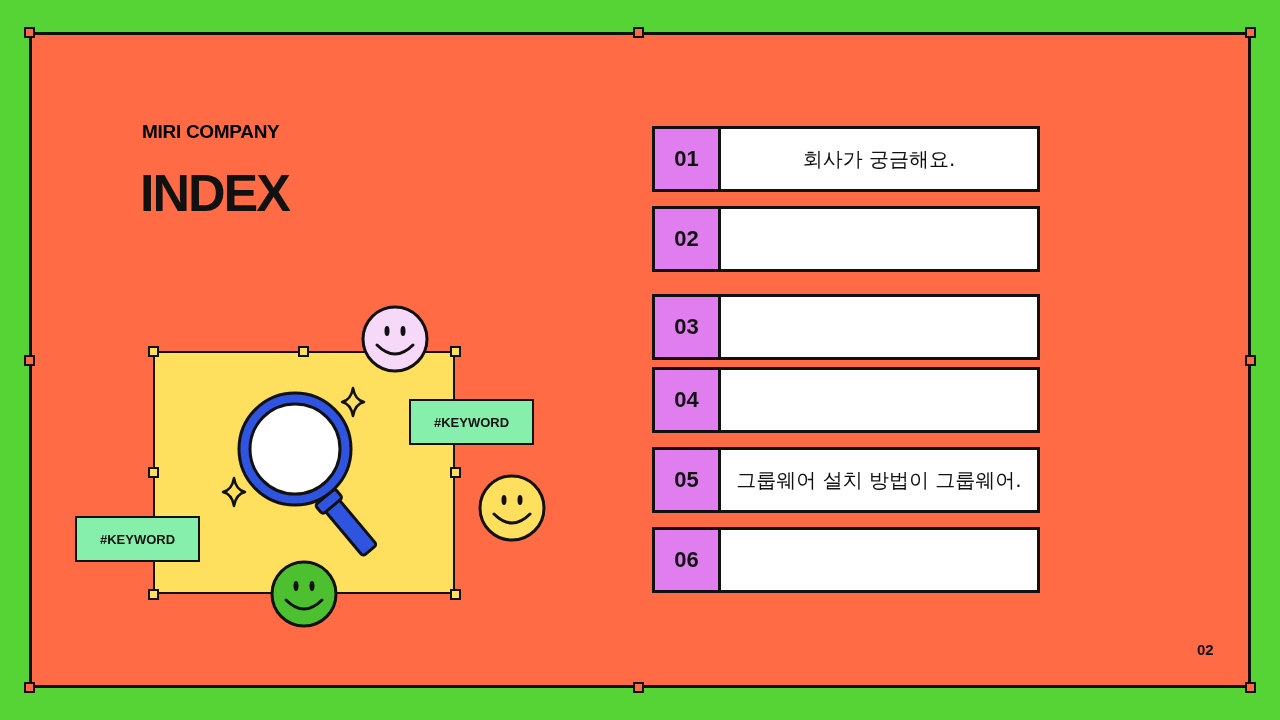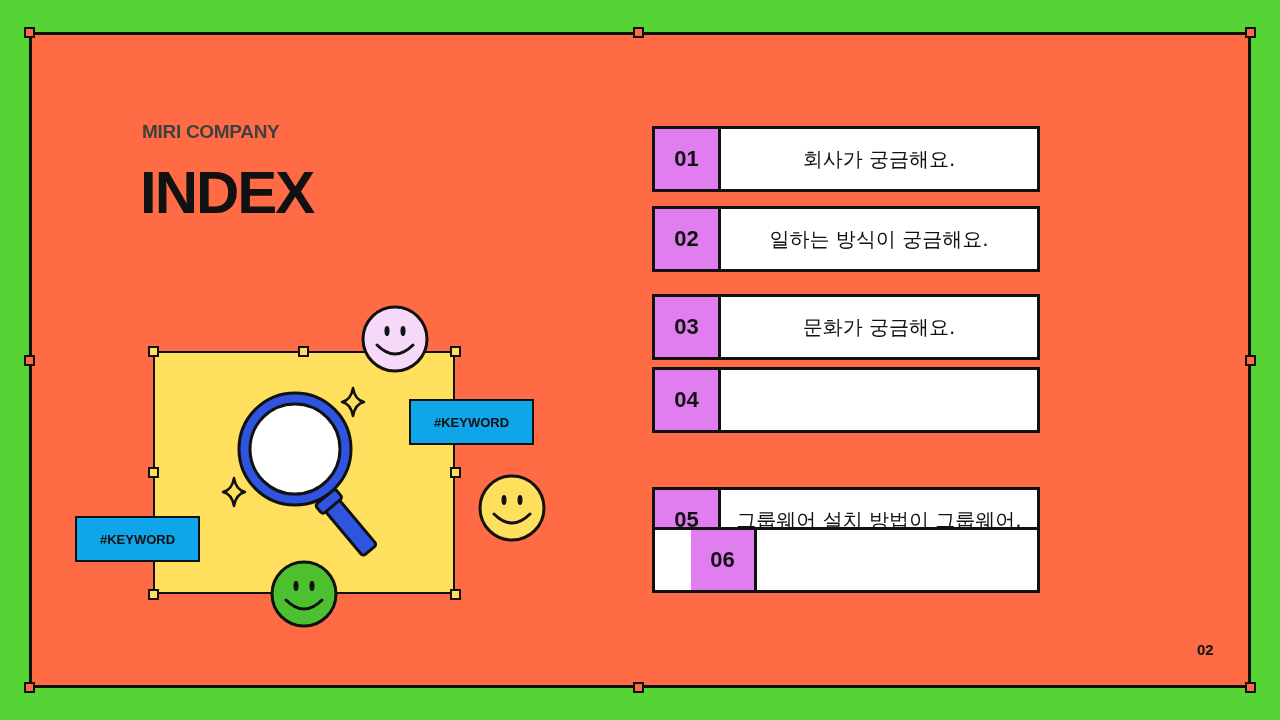--- a/index.html
+++ b/index.html
@@ -1,30 +1,30 @@
 <!DOCTYPE html>
 <html><head>
 <meta charset="utf-8">
 <style>
   html, body { margin:0; padding:0; }
   body { width:1280px; height:720px; background:#56d435; position:relative; overflow:hidden; font-family:"DejaVu Sans", sans-serif; }
   .slide { position:absolute; left:29px; top:32px; width:1222px; height:656px; background:#ff6b45; border:3px solid #111; box-sizing:border-box; }
   .handle { position:absolute; width:11px; height:11px; background:#ff6b45; border:2.5px solid #111; box-sizing:border-box; }
-  .brand { position:absolute; left:142px; top:121px; font-family:"Liberation Sans", sans-serif; font-weight:700; font-size:19px; color:#404040; letter-spacing:-0.3px; }
-  .title { position:absolute; left:140px; top:150px; font-family:"Liberation Sans", sans-serif; font-weight:700; font-size:60px; color:#111; letter-spacing:-2px; line-height:86px; }
+  .brand { position:absolute; left:142px; top:121px; font-family:"Liberation Sans", sans-serif; font-weight:700; font-size:19px; color:#000000; letter-spacing:-0.3px; }
+  .title { position:absolute; left:140px; top:150px; font-family:"Liberation Sans", sans-serif; font-weight:700; font-size:52px; color:#111; letter-spacing:-2px; line-height:86px; }
   .page-num { position:absolute; left:1197px; top:641px; font-family:"Liberation Sans", sans-serif; font-weight:700; font-size:15px; color:#111; }
 
   .toc { position:absolute; left:652px; top:126px; width:490px; }
   .toc-row { position:absolute; left:0; width:388px; height:66px; display:flex; border:3px solid #111; box-sizing:border-box; background:#fff; }
   .toc-num { width:66px; height:100%; background:#e07ef0; border-right:3px solid #111; box-sizing:border-box; display:flex; align-items:center; justify-content:center; font-family:"Liberation Sans", sans-serif; font-weight:700; font-size:22px; color:#111; }
   .toc-label { flex:1; display:flex; align-items:center; justify-content:center; font-size:20px; color:#111; }
 
   .yellow-box { position:absolute; left:153px; top:351px; width:302px; height:243px; background:#ffdf5e; border:2.5px solid #111; box-sizing:border-box; }
   .yhandle { position:absolute; width:11px; height:11px; background:#ffdf5e; border:2px solid #111; box-sizing:border-box; }
-  .kw { position:absolute; background:#0ea5e9; border:2.5px solid #111; box-sizing:border-box; display:flex; align-items:center; justify-content:center; font-family:"Liberation Sans", sans-serif; font-weight:700; font-size:13px; color:#111; }
+  .kw { position:absolute; background:#86efac; border:2.5px solid #111; box-sizing:border-box; display:flex; align-items:center; justify-content:center; font-family:"Liberation Sans", sans-serif; font-weight:700; font-size:13px; color:#111; }
   svg { position:absolute; overflow:visible; }
 </style>
 </head>
 <body>
 
 <div class="slide"></div>
 
 <div class="handle" style="left:24px;top:27px;"></div>
 <div class="handle" style="left:633px;top:27px;"></div>
 <div class="handle" style="left:1245px;top:27px;"></div>
@@ -37,34 +37,32 @@
 <div class="brand">MIRI COMPANY</div>
 <div class="title">INDEX</div>
 
 <div class="toc">
   <div class="toc-row" style="top:0px;">
     <div class="toc-num">01</div>
     <div class="toc-label">회사가 궁금해요.</div>
   </div>
   <div class="toc-row" style="top:80px;">
     <div class="toc-num">02</div>
-    <div class="toc-label">일하는 방식이 궁금해요.</div>
   </div>
   <div class="toc-row" style="top:168px;">
     <div class="toc-num">03</div>
-    <div class="toc-label">문화가 궁금해요.</div>
   </div>
   <div class="toc-row" style="top:241px;">
     <div class="toc-num">04</div>
   </div>
-  <div class="toc-row" style="top:321px;margin-top:40px;">
+  <div class="toc-row" style="top:321px;">
     <div class="toc-num">05</div>
     <div class="toc-label">그룹웨어 설치 방법이 그룹웨어.</div>
   </div>
-  <div class="toc-row" style="top:401px;padding-left:36px;">
+  <div class="toc-row" style="top:401px;">
     <div class="toc-num">06</div>
   </div>
 </div>
 
 <div class="yellow-box"></div>
 <div class="yhandle" style="left:148px;top:346px;"></div>
 <div class="yhandle" style="left:298px;top:346px;"></div>
 <div class="yhandle" style="left:450px;top:346px;"></div>
 <div class="yhandle" style="left:148px;top:467px;"></div>
 <div class="yhandle" style="left:450px;top:467px;"></div>

